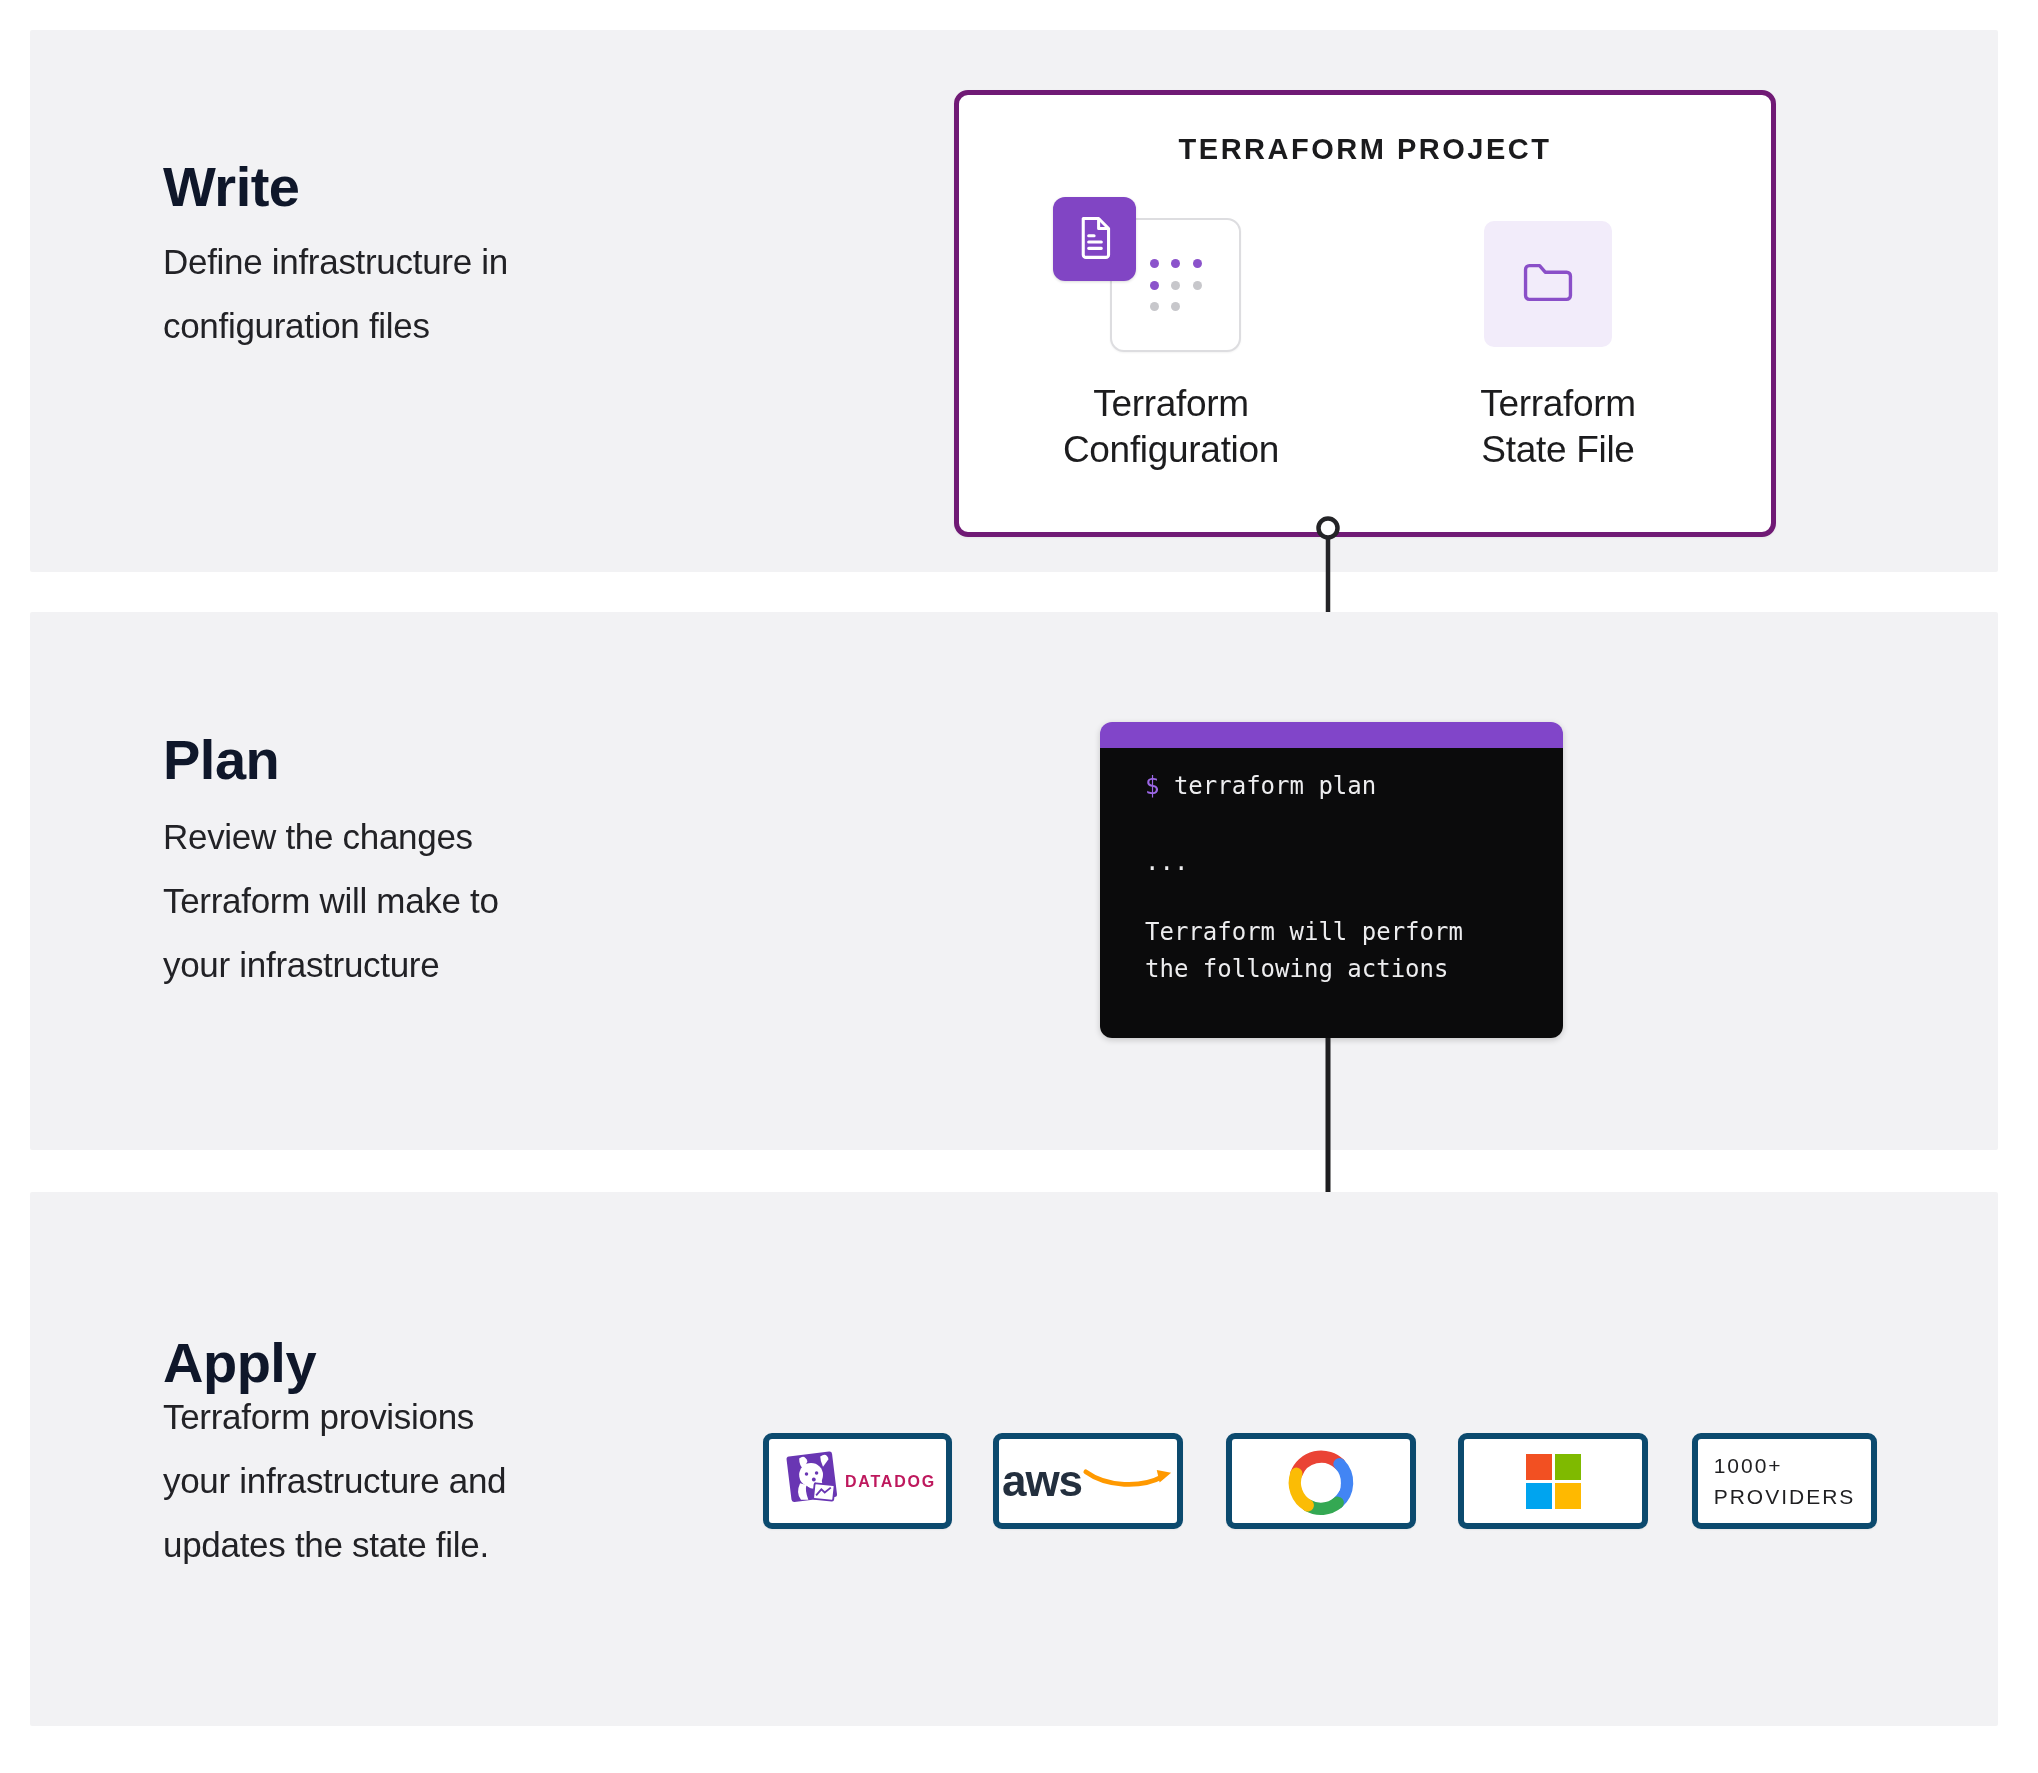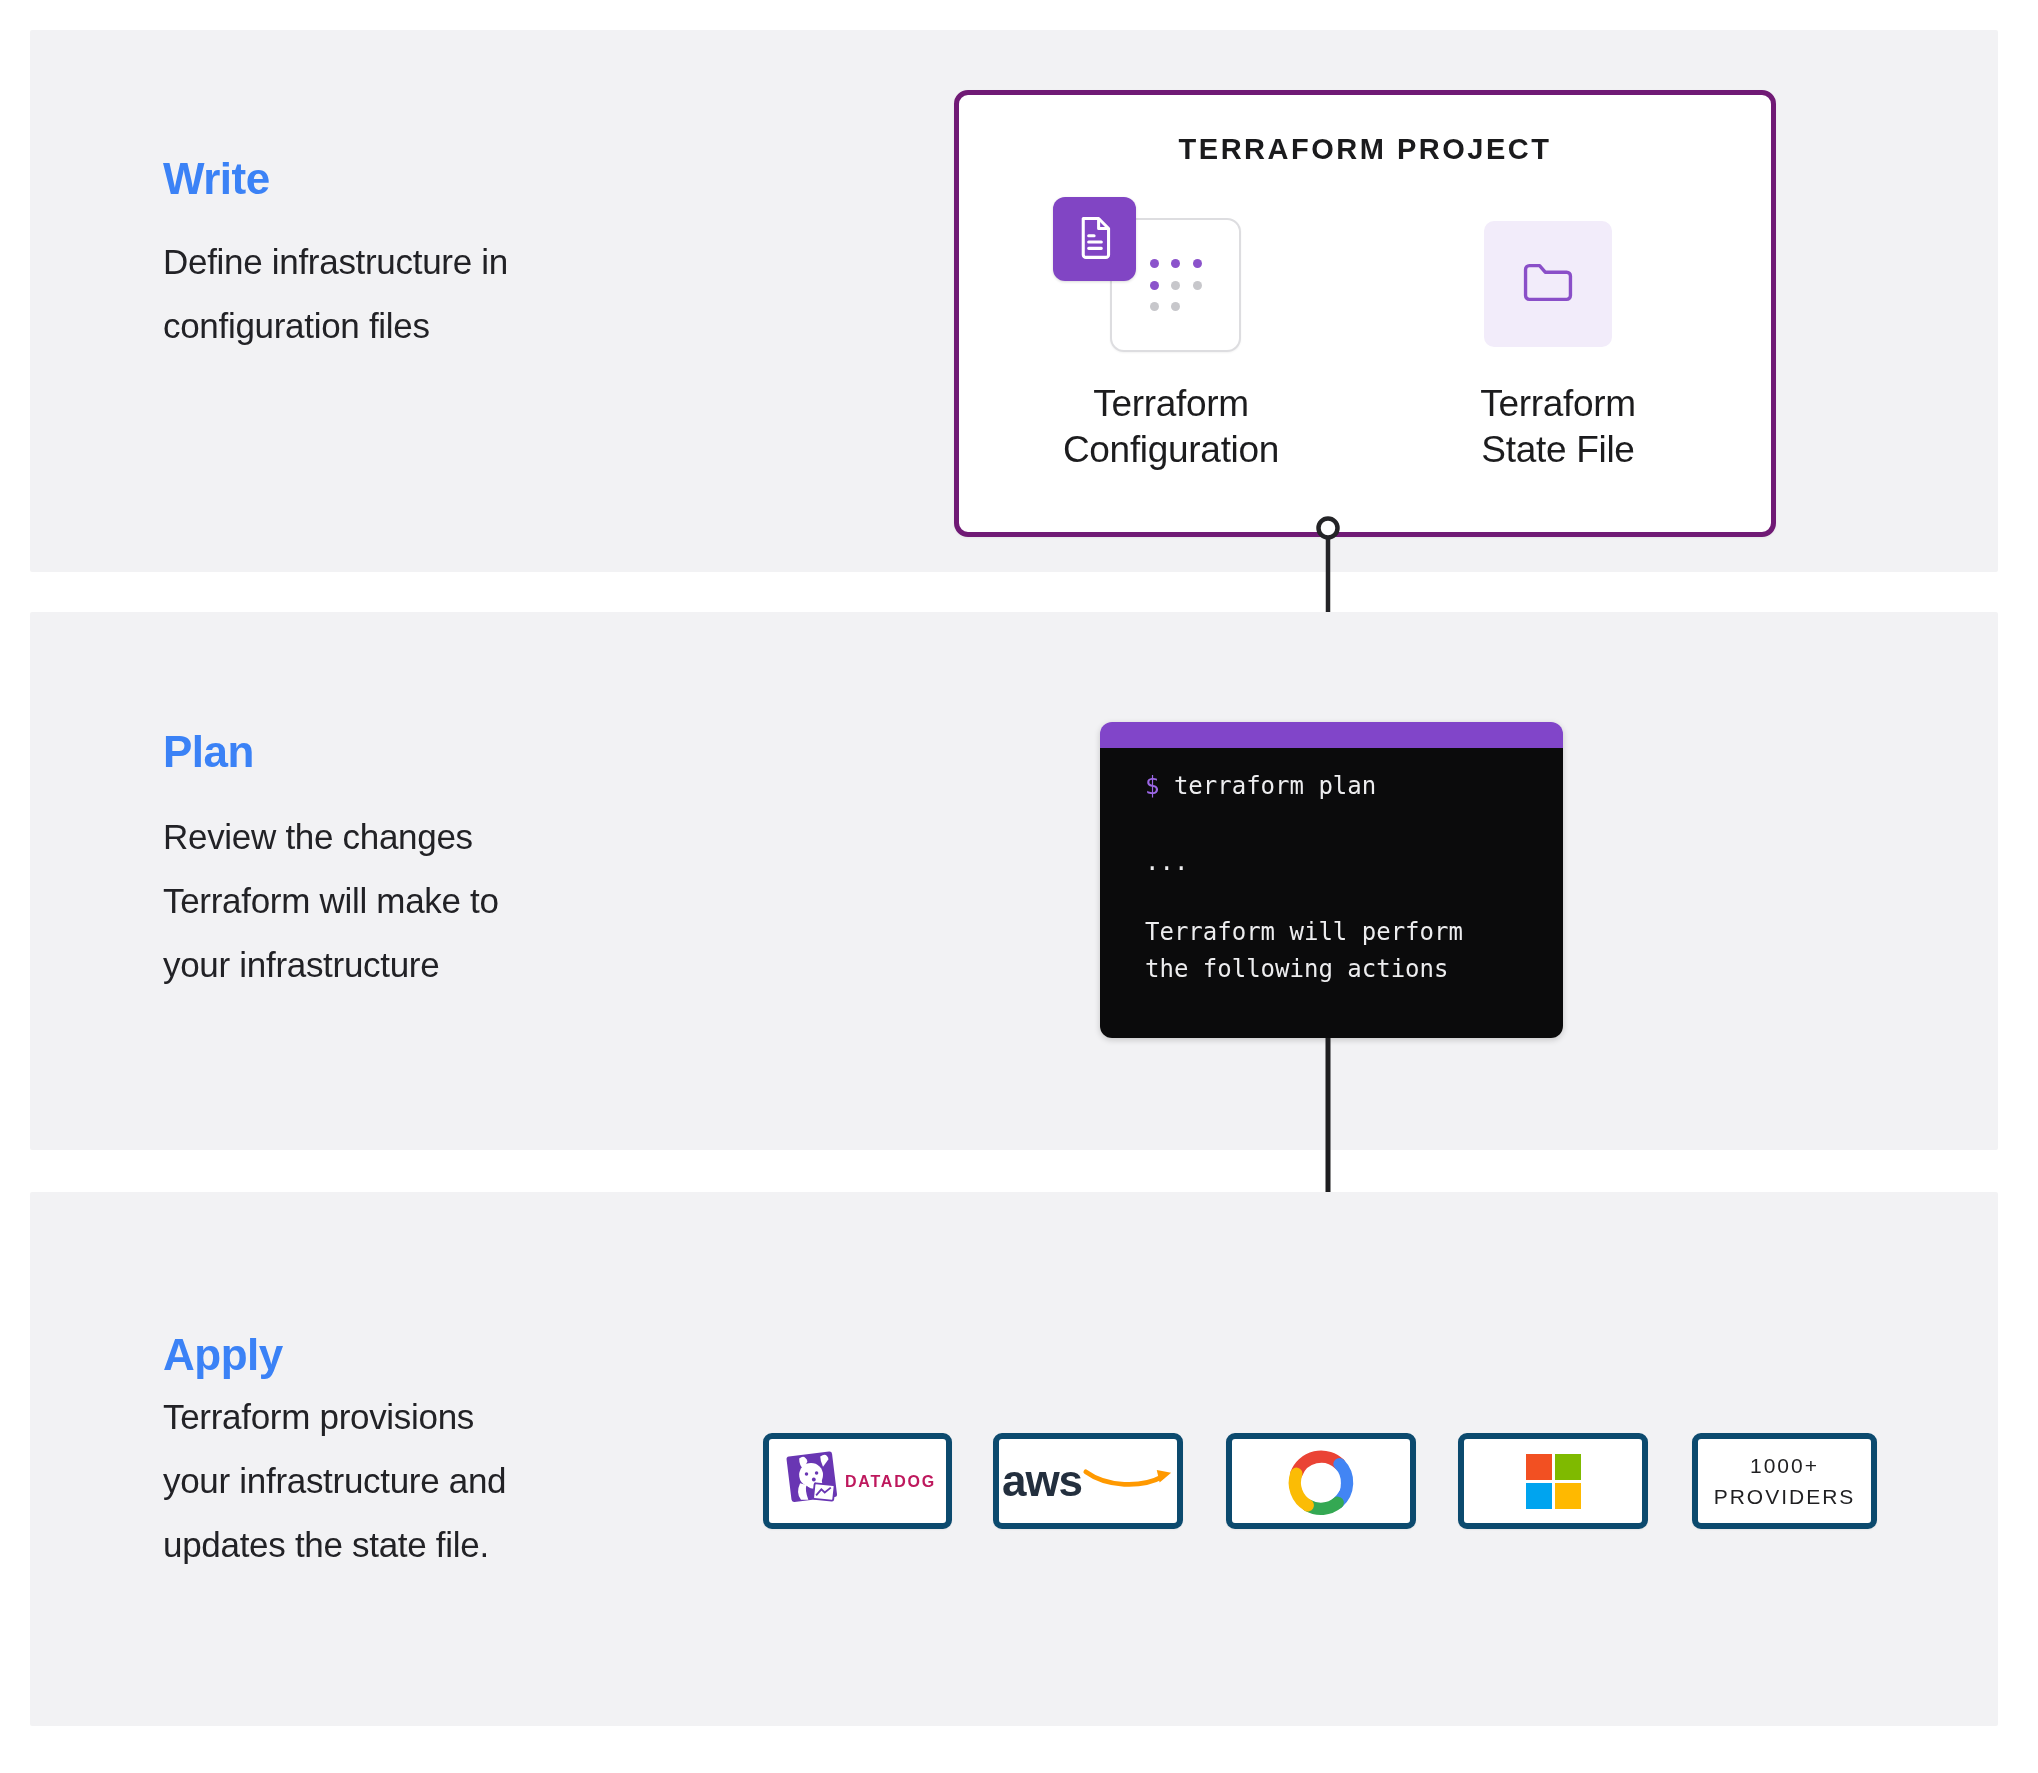--- a/index.html
+++ b/index.html
@@ -5,21 +5,21 @@
   html,body{margin:0;padding:0;background:#ffffff;}
   .canvas{
     position:relative;width:2038px;height:1773px;background:#ffffff;overflow:hidden;
     font-family:"Liberation Sans","DejaVu Sans",sans-serif;color:#1c1c1e;
   }
   .section{position:absolute;left:30px;width:1968px;background:#f2f2f4;border-radius:2px;}
   .section.write{top:30px;height:542px;}
   .section.plan{top:612px;height:538px;}
   .section.apply{top:1192px;height:534px;}
 
-  .stage-title{position:absolute;font-size:44px;font-weight:700;letter-spacing:-0.5px;color:#3b82f6;}
+  .stage-title{position:absolute;font-size:56px;font-weight:700;letter-spacing:-0.5px;color:#0f172a;}
   .stage-desc{position:absolute;font-size:35px;font-weight:400;letter-spacing:-0.3px;color:#222226;line-height:64px;}
 
   
   .project-card{
     position:absolute;left:954px;top:90px;width:792px;height:437px;background:#ffffff;
     border:5px solid #701a75;border-radius:14px;box-shadow:0 1px 3px rgba(0,0,0,.05);padding-left:20px;
   }
   .project-title{
     position:absolute;left:0;top:38px;width:100%;text-align:center;
     font-size:29px;font-weight:700;letter-spacing:2.5px;color:#1b1b1d;
@@ -79,21 +79,21 @@
   .provider.aws{left:993px;width:190px;}
   .provider.gcloud{left:1226px;width:190px;}
   .provider.microsoft{left:1458px;width:190px;}
   .provider.more{left:1692px;width:185px;}
 
   .datadog-word{font-size:16px;font-weight:700;letter-spacing:1.8px;color:#be185d;margin-top:1px;}
   .aws-word{font-size:44px;font-weight:700;letter-spacing:-1px;color:#232f3e;line-height:34px;}
   .ms-grid{display:grid;grid-template-columns:26px 26px;grid-auto-rows:26px;gap:3px;}
   .ms-sq{width:26px;height:26px;}
   .ms-red{background:#f25022;}.ms-green{background:#7fba00;}.ms-blue{background:#00a4ef;}.ms-yellow{background:#ffb900;}
-  .more-label{font-size:21px;font-weight:500;letter-spacing:2px;color:#1f1f21;text-align:center;line-height:31px;}
+  .more-label{font-size:21px;font-weight:500;letter-spacing:2px;color:#1f1f21;line-height:31px;}
 </style>
 </head>
 <body>
 
 <div class="canvas">
 
   <div class="section write"></div>
   <div class="stage-title" style="left:163px;top:154px;">Write</div>
   <div class="stage-desc" style="left:163px;top:230px;">
     <div>Define infrastructure in</div>

